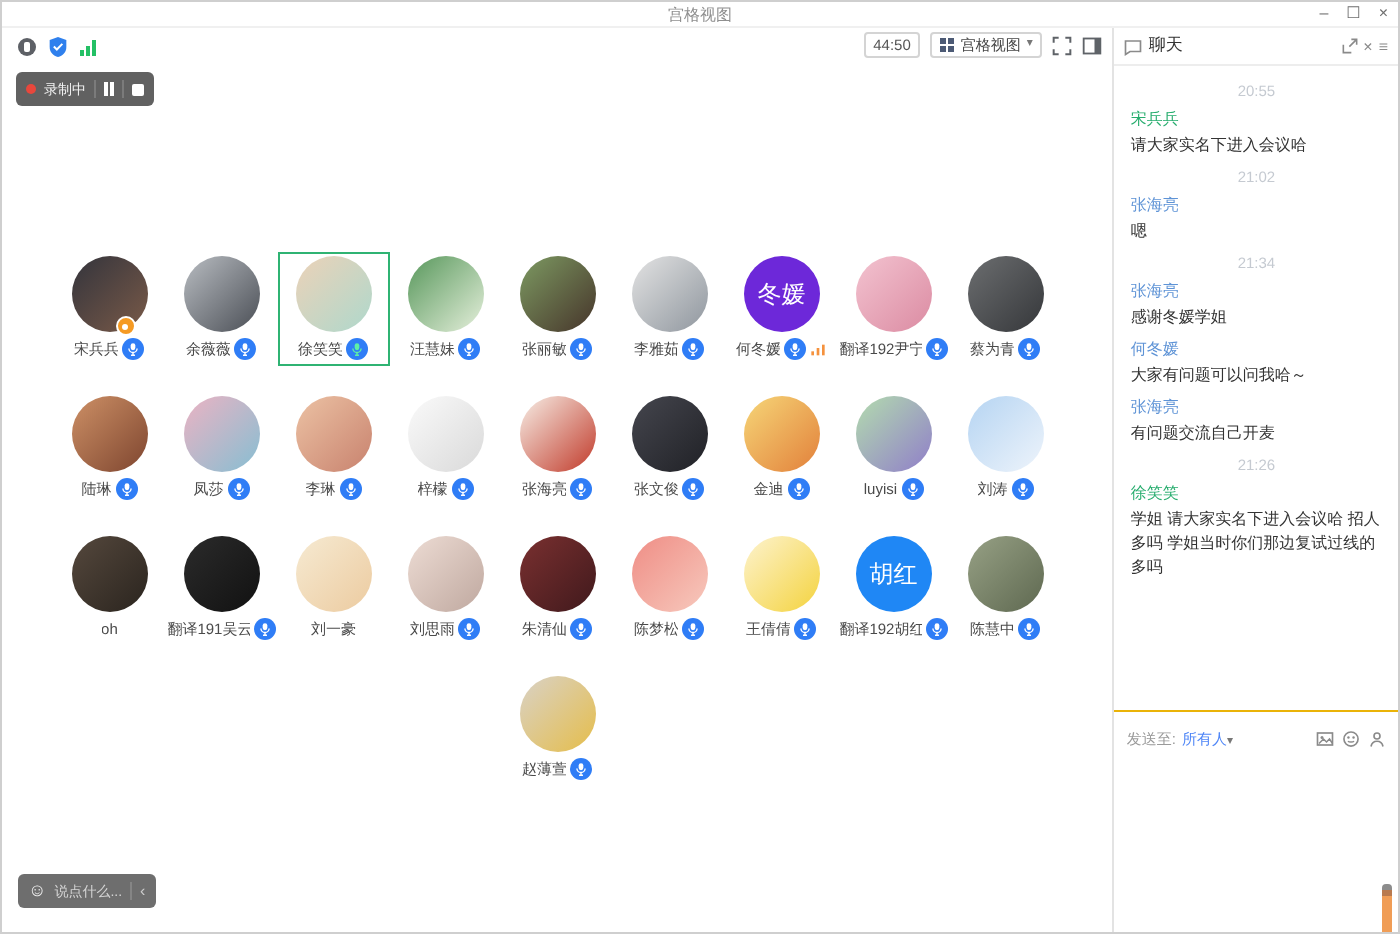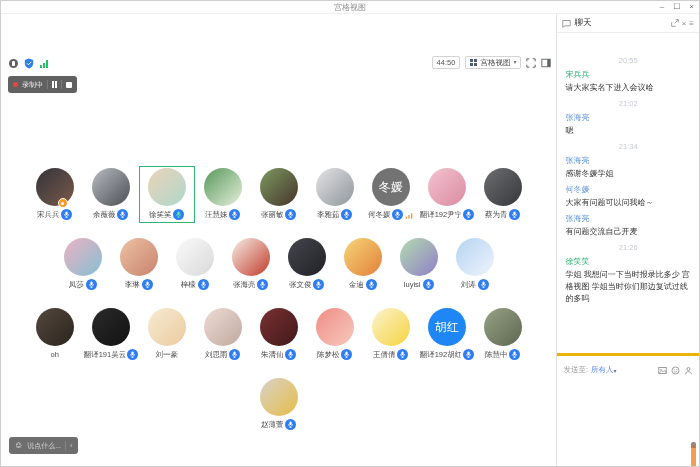--- a/index.html
+++ b/index.html
@@ -5,21 +5,21 @@
   html,body{margin:0;padding:0;background:#e9e9e9;}
   .window{width:700px;height:467px;position:relative;background:#fff;border:1px solid #cfcfcf;
     box-sizing:border-box;font-family:"Liberation Sans",sans-serif;overflow:hidden;}
   
   .titlebar{height:12px;position:relative;border-bottom:1px solid #f0f0f0;}
   .win-title{position:absolute;left:50%;top:1px;transform:translateX(-50%);font-size:8px;color:#8f8f8f;}
   .win-controls{position:absolute;right:5px;top:0;display:flex;gap:9px;color:#6f6f6f;font-size:8px;line-height:11px;}
   .win-controls span{cursor:default;}
   
   .content{display:flex;height:454px;}
-  .main{width:557px;position:relative;margin-top:40px;}
+  .main{width:557px;position:relative;}
   .chat{width:142px;border-left:1px solid #e3e3e3;display:flex;flex-direction:column;position:relative;}
   
   .tb-left{position:absolute;left:8px;top:4px;display:flex;align-items:center;gap:6px;}
   .dot-ic{width:9px;height:9px;border-radius:50%;background:#5d6066;position:relative;}
   .dot-ic:after{content:"";position:absolute;left:3px;top:2px;width:3px;height:5px;background:#fff;border-radius:1px;}
   .bars{display:flex;align-items:flex-end;gap:1px;height:8px;}
   .bars i{display:block;width:2px;background:#24c065;}
   .tb-right{position:absolute;right:5px;top:2px;display:flex;align-items:center;gap:5px;}
   .badge{border:1px solid #d4d4d4;border-radius:2px;font-size:7.5px;color:#555;padding:1px 4px;line-height:9px;background:#fff;}
   .view-btn{display:flex;align-items:center;gap:3px;border:1px solid #d4d4d4;border-radius:2px;padding:1px 4px;background:#fff;line-height:9px;}
@@ -58,27 +58,27 @@
     display:flex;align-items:center;padding:0 5px;gap:4px;color:#ddd;}
   .qc-emoji{font-size:9px;line-height:9px;color:#eee;}
   .qc-txt{font-size:7px;color:#d5d5d5;}
   .qc-sep{width:1px;height:9px;background:#858585;}
   .qc-arr{font-size:8px;color:#ccc;}
   
   .chat-hd{height:18px;border-bottom:1px solid #ededed;display:flex;align-items:center;padding:0 5px;gap:3px;flex:none;justify-content:space-between;}
   .chat-title{font-size:8.5px;color:#333;}
   .chat-hd .sp{flex:1;}
   .hd-ic{color:#8a8a8a;font-size:8px;display:flex;align-items:center;}
-  .chat-msgs{flex:1;padding:3px 8px;overflow:hidden;margin-top:15px;}
+  .chat-msgs{flex:1;padding:3px 8px;overflow:hidden;}
   .c-time{text-align:center;font-size:7.5px;color:#c5cad1;margin:5px 0 3px;}
   .c-sender{font-size:8px;margin-top:4px;}
   .c-sender.green{color:#27ad6e;}
   .c-sender.blue{color:#5e93d6;}
   .c-text{font-size:8px;color:#333;margin:2px 0 3px;line-height:1.5;}
-  .chat-ft{height:112px;border-top:3px solid #eab308;flex:none;position:relative;}
+  .chat-ft{height:112px;border-top:1px solid #eab308;flex:none;position:relative;}
   .ft-row{display:flex;align-items:center;padding:5px 6px 0;gap:3px;}
   .sendto-lbl{font-size:7.5px;color:#9a9a9a;}
   .sendto-val{font-size:7.5px;color:#4f86f7;display:flex;align-items:center;gap:0;}
   .ft-icons{margin-left:auto;display:flex;align-items:center;gap:4px;color:#8a8a8a;}
   .pencil{position:absolute;right:3px;bottom:0;width:5px;height:26px;border-radius:2px 2px 1px 1px;
     background:linear-gradient(180deg,#8c8c8c 0 3px,#b97a4e 3px 6px,#f09d56 6px);}
 </style>
 </head>
 <body>
 
@@ -224,21 +224,21 @@
                 <span class="mic">
                   <svg width="7" height="7" viewBox="0 0 12 12">
                     <rect x="4" y="1" width="4" height="6" rx="2" fill="#fff"></rect>
                     <path d="M2.5 5.5a3.5 3.5 0 0 0 7 0" fill="none" stroke="#fff" stroke-width="1.2"></path>
                     <path d="M6 9.5v1.8M4.3 11.3h3.4" stroke="#fff" stroke-width="1.2"></path>
                   </svg>
                 </span>
               </div>
             </div>
             <div class="p-item">
-              <div class="avatar txt" style="background: #737373;">冬媛</div>
+              <div class="avatar txt" style="background: #6d28d9;">冬媛</div>
               <div class="nrow">
                 <span class="pname">何冬媛</span>
                 <span class="mic">
                   <svg width="7" height="7" viewBox="0 0 12 12">
                     <rect x="4" y="1" width="4" height="6" rx="2" fill="#fff"></rect>
                     <path d="M2.5 5.5a3.5 3.5 0 0 0 7 0" fill="none" stroke="#fff" stroke-width="1.2"></path>
                     <path d="M6 9.5v1.8M4.3 11.3h3.4" stroke="#fff" stroke-width="1.2"></path>
                   </svg>
                 </span>
                 <span><svg width="8" height="8" viewBox="0 0 12 10">
@@ -269,20 +269,33 @@
                   <svg width="7" height="7" viewBox="0 0 12 12">
                     <rect x="4" y="1" width="4" height="6" rx="2" fill="#fff"></rect>
                     <path d="M2.5 5.5a3.5 3.5 0 0 0 7 0" fill="none" stroke="#fff" stroke-width="1.2"></path>
                     <path d="M6 9.5v1.8M4.3 11.3h3.4" stroke="#fff" stroke-width="1.2"></path>
                   </svg>
                 </span>
               </div>
             </div>
           </div>
           <div class="p-row">
+            <div class="p-item">
+              <div class="avatar" style="background: linear-gradient(135deg, rgb(205, 144, 102), rgb(126, 69, 47));"></div>
+              <div class="nrow">
+                <span class="pname">陆琳</span>
+                <span class="mic">
+                  <svg width="7" height="7" viewBox="0 0 12 12">
+                    <rect x="4" y="1" width="4" height="6" rx="2" fill="#fff"></rect>
+                    <path d="M2.5 5.5a3.5 3.5 0 0 0 7 0" fill="none" stroke="#fff" stroke-width="1.2"></path>
+                    <path d="M6 9.5v1.8M4.3 11.3h3.4" stroke="#fff" stroke-width="1.2"></path>
+                  </svg>
+                </span>
+              </div>
+            </div>
             <div class="p-item">
               <div class="avatar" style="background: linear-gradient(135deg, rgb(236, 179, 195), rgb(134, 190, 210));"></div>
               <div class="nrow">
                 <span class="pname">凤莎</span>
                 <span class="mic">
                   <svg width="7" height="7" viewBox="0 0 12 12">
                     <rect x="4" y="1" width="4" height="6" rx="2" fill="#fff"></rect>
                     <path d="M2.5 5.5a3.5 3.5 0 0 0 7 0" fill="none" stroke="#fff" stroke-width="1.2"></path>
                     <path d="M6 9.5v1.8M4.3 11.3h3.4" stroke="#fff" stroke-width="1.2"></path>
                   </svg>
@@ -536,21 +549,21 @@
           <div class="c-text">嗯</div>
           <div class="c-time">21:34</div>
           <div class="c-sender blue">张海亮</div>
           <div class="c-text">感谢冬媛学姐</div>
           <div class="c-sender blue">何冬媛</div>
           <div class="c-text">大家有问题可以问我哈～</div>
           <div class="c-sender blue">张海亮</div>
           <div class="c-text">有问题交流自己开麦</div>
           <div class="c-time">21:26</div>
           <div class="c-sender green">徐笑笑</div>
-          <div class="c-text">学姐 我想问一下当时报录比多少 宫格视图 学姐当时你们那边复试过线的多吗</div>
+          <div class="c-text">学姐 请大家实名下进入会议哈 招人多吗 学姐当时你们那边复试过线的多吗</div>
         </div>
 
       <div class="chat-ft">
         <div class="ft-row">
           <span class="sendto-lbl">发送至:</span>
           <span class="sendto-val">
             <span>所有人</span>
             <span class="chev">▾</span>
           </span>
           <span class="ft-icons">

